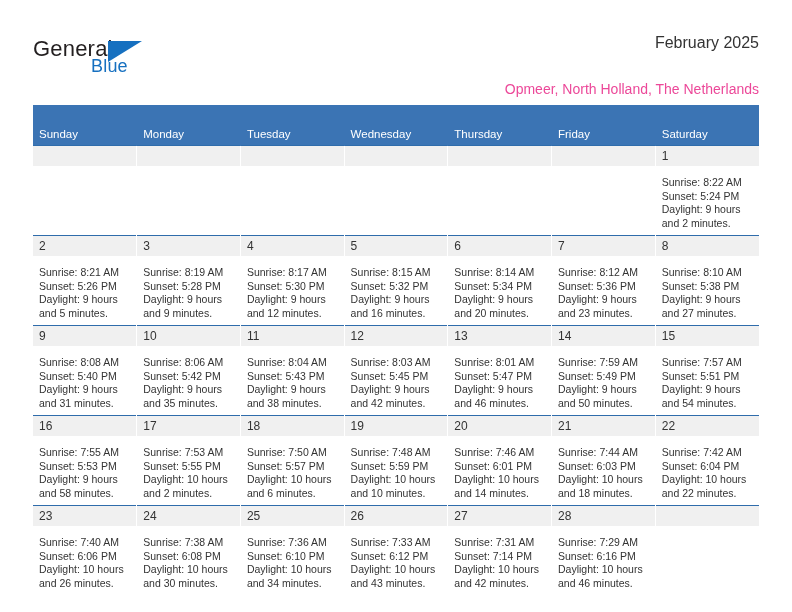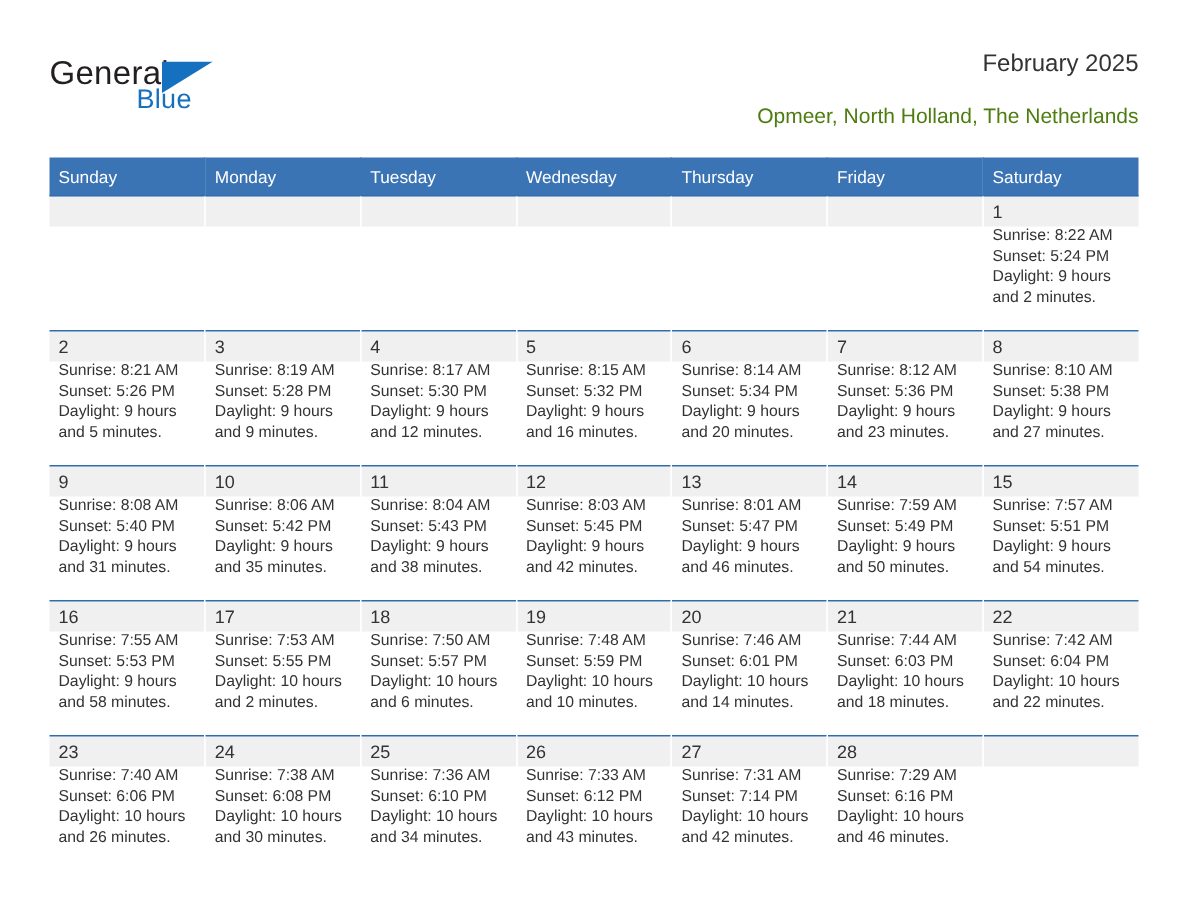--- a/index.html
+++ b/index.html
@@ -69,43 +69,43 @@
     text-align: right;
   }
   .cal-title {
     font-size: 16px;
     color: #333333;
     line-height: 30px;
     white-space: nowrap;
   }
   .cal-subtitle {
     font-size: 14px;
-    color: #4d7c0f;
+    color: #ec4899;
     line-height: 20px;
-    margin-top: 9px;
+    margin-top: 21px;
     white-space: nowrap;
     text-align: right;
   }
 
   
   .calendar {
     position: absolute;
     left: 33px;
     top: 105px;
     width: 726px;
     border-collapse: collapse;
     table-layout: fixed;
   }
   .calendar th {
     background: #3b74b4;
     color: #ffffff;
     font-size: 11.5px;
     font-weight: normal;
     text-align: left;
-    padding: 8px 0 5px 6px;
+    padding: 23px 0 5px 6px;
     height: 19px;
     box-sizing: border-box;
     border-right: 1px solid #3b74b4;
   }
   .calendar td {
     vertical-align: top;
     padding: 0;
     border-right: 1px solid #ffffff;
     border-top: 1px solid #2f6cab;
     background: #ffffff;
@@ -119,21 +119,21 @@
   .daynum {
     background: #f0f0f0;
     font-size: 12px;
     color: #333333;
     padding: 3px 0 3px 6px;
     height: 20px;
     box-sizing: border-box;
     line-height: 14px;
   }
   .daybody {
-    padding: 0 6px 0 6px;
+    padding: 10px 6px 0 6px;
     font-size: 10.5px;
     line-height: 13.6px;
     color: #333333;
   }
   .daybody div {
     white-space: nowrap;
   }
   .daybody .wrapline {
     white-space: normal;
   }

